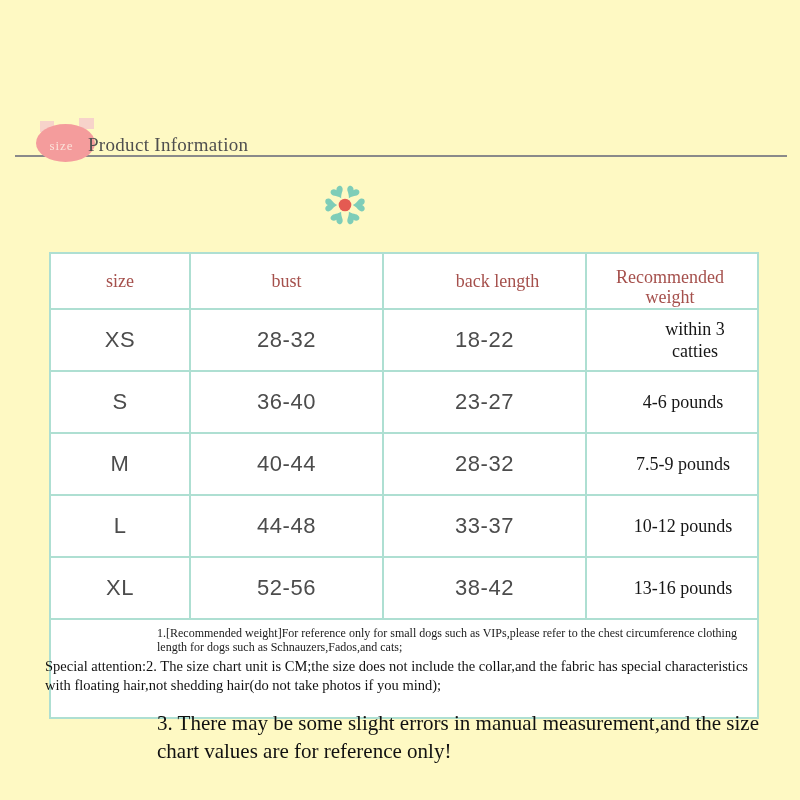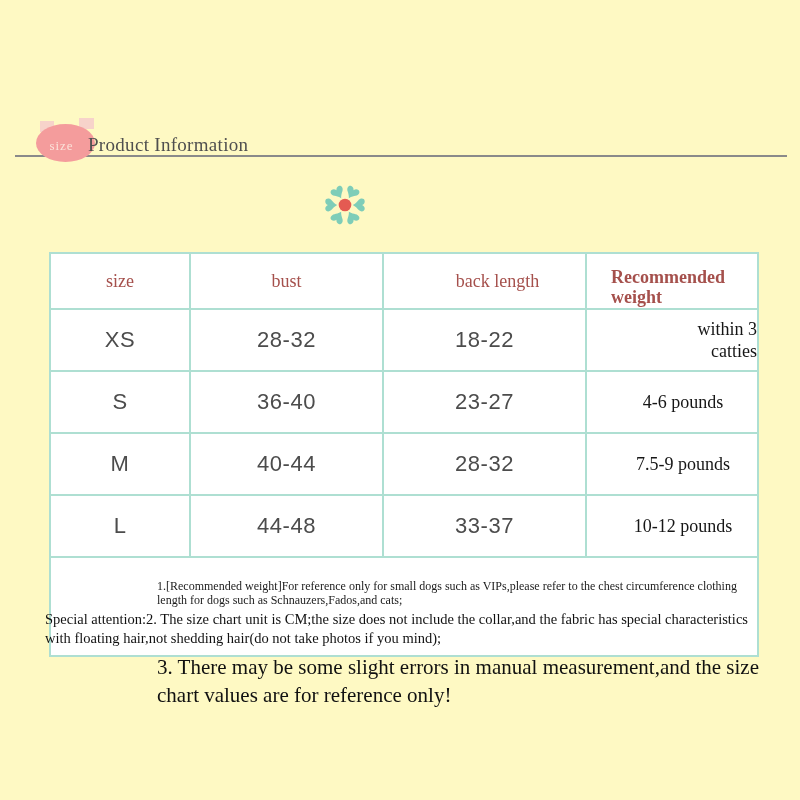--- a/index.html
+++ b/index.html
@@ -27,39 +27,39 @@
 
   
   .size-table {
     position:absolute; left:49px; top:252px; width:708px;
     border-collapse:collapse; table-layout:fixed; background:#fff;
   }
   .size-table td, .size-table th { border:2px solid #aedfd2; padding:0; }
   .size-table tr.header-row { height:56px; }
   .size-table th { color:#a5504c; font-weight:normal; font-size:18px; vertical-align:middle; }
   th.col-back   { padding-left:26px; }
-  th.col-weight { text-align:left; vertical-align:top; padding:13px 28px 0 24px; line-height:1.12;font-weight:bold; }
+  th.col-weight { text-align:center; vertical-align:top; padding:13px 28px 0 24px; line-height:1.12; }
   .size-table tr.data-row { height:62px; }
   td.val {
     font-family:"Liberation Sans", sans-serif; font-size:22px; color:#4c4c4c;
     text-align:center; vertical-align:middle; letter-spacing:0.5px;
   }
   td.weight {
     font-family:"Liberation Serif", serif; font-size:18px; color:#161616;
     text-align:center; vertical-align:middle; padding-left:22px;
   }
-  td.weight-xs { text-align:right; padding-left:46px; }
+  td.weight-xs { text-align:center; padding-left:46px; }
   td.weight-xs span { display:inline-block; width:82px; line-height:1.25; }
 
   
   td.notes-cell { vertical-align:top; height:97px; }
-  .notes-box { height:97px; overflow:visible; box-sizing:border-box; padding-top:21px; }
+  .notes-box { height:97px; overflow:visible; box-sizing:border-box; padding-top:6px; }
   .note-1 { margin-left:106px; width:600px; font-size:12px;   line-height:1.2;  color:#1b1b1b; }
   .note-2 { margin-left:-6px;  width:724px; font-size:14.5px; line-height:1.3;  color:#111111; margin-top:2px; }
-  .note-3 { margin-left:106px; width:614px; font-size:21px;   line-height:1.33; color:#111111; margin-top:7px; }
+  .note-3 { margin-left:106px; width:614px; font-size:21px;   line-height:1.33; color:#111111; margin-top:16px; }
 </style>
 </head>
 <body>
 
 <div class="page">
 
   <div class="divider"></div>
   <div class="corner corner-left"></div>
   <div class="corner corner-right"></div>
   <div class="badge">
@@ -124,20 +124,26 @@
         <td class="weight">7.5-9 pounds</td>
       </tr>
 
       <tr class="data-row">
         <td class="val">L</td>
         <td class="val">44-48</td>
         <td class="val">33-37</td>
         <td class="weight">10-12 pounds</td>
       </tr>
 
+      <tr class="data-row">
+        <td class="val">XL</td>
+        <td class="val">52-56</td>
+        <td class="val">38-42</td>
+        <td class="weight">13-16 pounds</td>
+      </tr>
 
       <tr>
         <td class="notes-cell" colspan="4">
           <div class="notes-box">
             <div class="note-1">1.[Recommended weight]For reference only for small dogs such as VIPs,please refer to the chest circumference clothing length for dogs such as Schnauzers,Fados,and cats;</div>
             <div class="note-2">Special attention:2. The size chart unit is CM;the size does not include the collar,and the fabric has special characteristics with floating hair,not shedding hair(do not take photos if you mind);</div>
             <div class="note-3">3. There may be some slight errors in manual measurement,and the size chart values are for reference only!</div>
           </div>
         </td>
       </tr>

